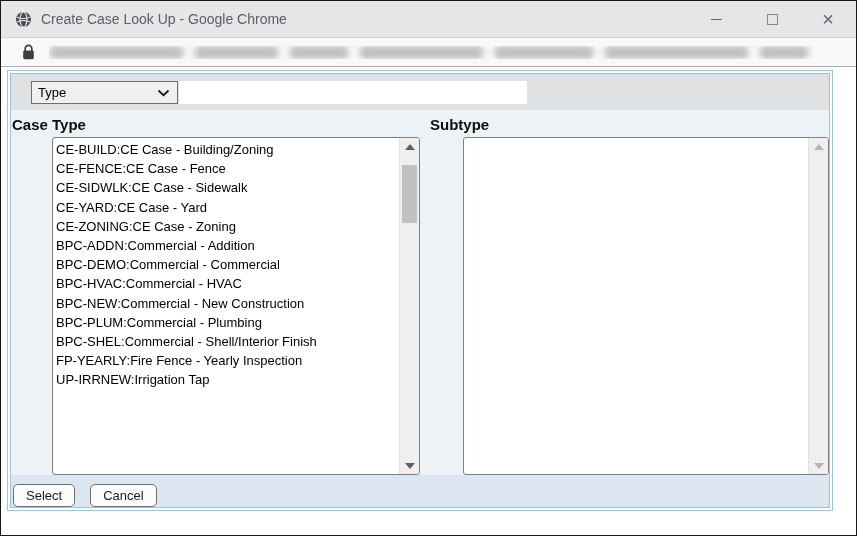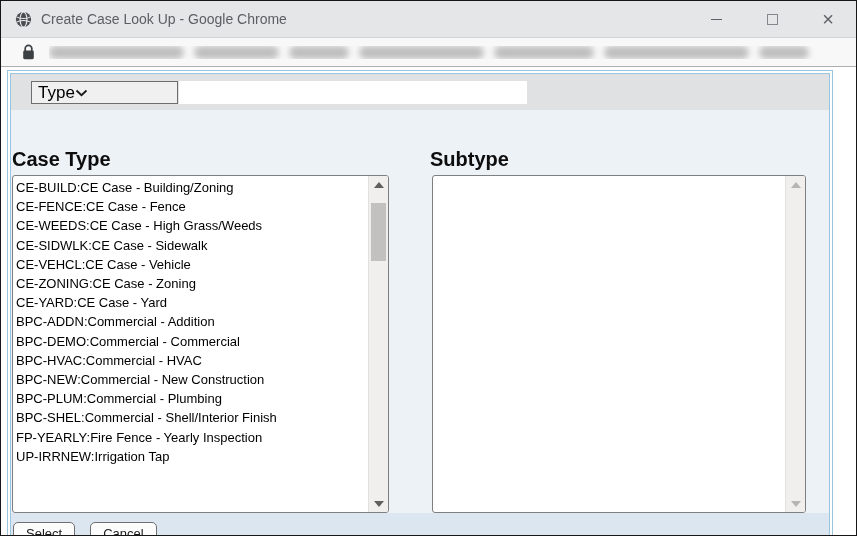--- a/index.html
+++ b/index.html
@@ -52,42 +52,42 @@
   }
   .frame-inner { border: 1px solid #9ac4e0; overflow: hidden; }
 
   .strip-top {
     height: 36px; background: #e0e1e3;
     padding: 7px 0 0 20px; display: flex; align-items: flex-start;
   }
   .dropdown {
     width: 147px; height: 23px;
     background: #f0f0f0; border: 1px solid #6e6e6e;
-    display: flex; align-items: center; 
-    padding: 0 7px 0 6px; font-size: 17px; color: #000;
+    display: flex; align-items: center; justify-content: space-between;
+    padding: 0 7px 0 6px; font-size: 13px; color: #000;
   }
   .dropdown svg { display: block; }
   .filter-input {
     width: 348px; height: 23px; margin-left: 1px;
     border: none; outline: none; background: #ffffff;
     font-size: 13px; font-family: "Liberation Sans", sans-serif; padding: 0 5px;
   }
 
   .main-area { background: #edf2f7; padding: 0; }
   .headers-row { display: flex; padding: 6px 0 4px 1px; }
-  .panel-header { font-size: 20px; font-weight: bold; color: #0d0d0d; margin-top: 32px; }
+  .panel-header { font-size: 15px; font-weight: bold; color: #0d0d0d; }
   .header-cell-1 { width: 418px; }
 
   .lists-row { display: flex; padding-left: 1px; }
   .listbox {
     position: relative; background: #ffffff;
     border: 1px solid #7e7f80; border-radius: 3px;
     height: 338px; overflow: hidden;
   }
-  .listbox.case { width: 377px; }
+  .listbox.case { width: 377px; margin-left: 40px; }
   .listbox.sub  { width: 374px; margin-left: 43px; }
   .list-items { padding: 2px 22px 0 3px; }
   .opt {
     font-size: 13px; line-height: 19.2px; color: #000;
     white-space: nowrap; overflow: hidden;
   }
 
   
   .vscroll {
     position: absolute; top: 0; right: 0; bottom: 0; width: 20px;
@@ -176,25 +176,23 @@
             <div class="panel-header header-cell-1">Case Type</div>
             <div class="panel-header">Subtype</div>
           </div>
 
           <div class="lists-row">
 
             <div class="listbox case">
               <div class="list-items">
                   <div class="opt">CE-BUILD:CE Case - Building/Zoning</div>
                   <div class="opt">CE-FENCE:CE Case - Fence</div>
-                  <div class="opt">CE-WEEDS:CE Case - High Grass/Weeds</div>
                   <div class="opt">CE-SIDWLK:CE Case - Sidewalk</div>
-                  <div class="opt">CE-VEHCL:CE Case - Vehicle</div>
+                  <div class="opt">CE-YARD:CE Case - Yard</div>
                   <div class="opt">CE-ZONING:CE Case - Zoning</div>
-                  <div class="opt">CE-YARD:CE Case - Yard</div>
                   <div class="opt">BPC-ADDN:Commercial - Addition</div>
                   <div class="opt">BPC-DEMO:Commercial - Commercial</div>
                   <div class="opt">BPC-HVAC:Commercial - HVAC</div>
                   <div class="opt">BPC-NEW:Commercial - New Construction</div>
                   <div class="opt">BPC-PLUM:Commercial - Plumbing</div>
                   <div class="opt">BPC-SHEL:Commercial - Shell/Interior Finish</div>
                   <div class="opt">FP-YEARLY:Fire Fence - Yearly Inspection</div>
                   <div class="opt">UP-IRRNEW:Irrigation Tap</div>
                 </div>
               <div class="vscroll">

